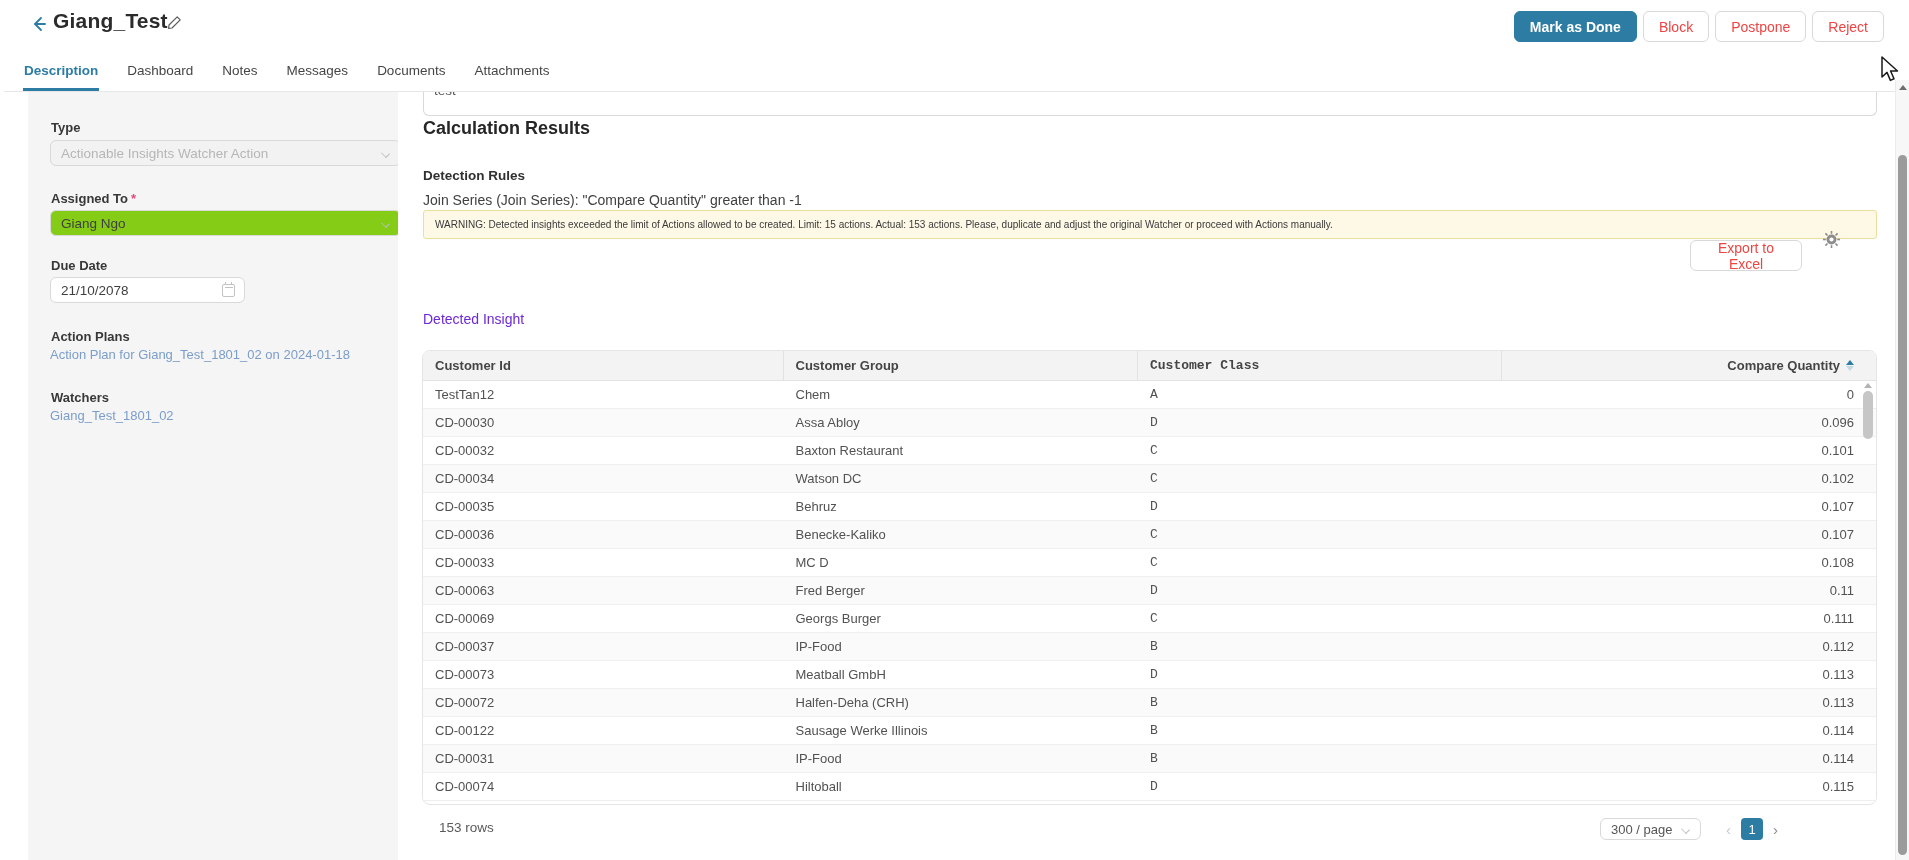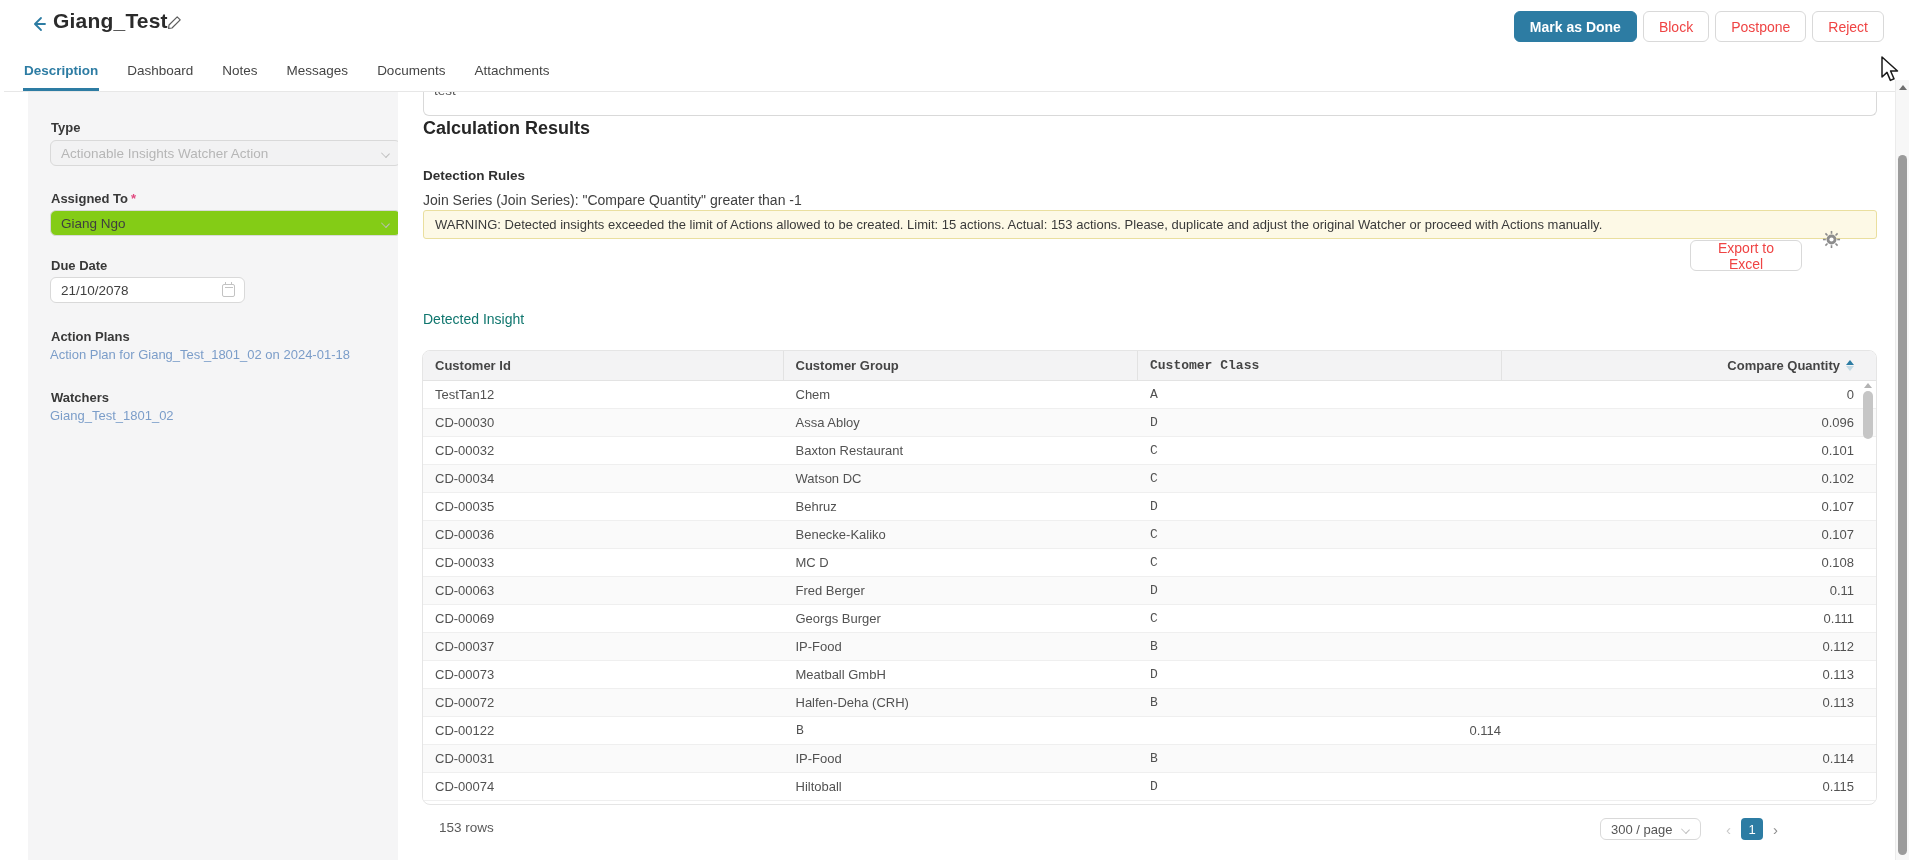--- a/index.html
+++ b/index.html
@@ -31,22 +31,22 @@
   .cal-ic::before { content:""; position:absolute; left:1.5px; right:1.5px; top:2.2px; border-top:1.4px solid #c3c3c3; }
   .cal-ic::after { content:""; position:absolute; top:-3.5px; left:1.8px; width:2px; height:3px; border-left:1.4px solid #c3c3c3; border-right:1.4px solid #c3c3c3; width:5.4px; border-bottom:none; border-top:none; }
   .side-link { position:absolute; left:22px; font-size:13px; color:#7b9dc9; cursor:pointer; }
 
   
   .main { position:absolute; left:398px; top:80px; width:1497px; height:780px; background:#fff; }
   .desc-box { position:absolute; left:25px; top:-1px; width:1454px; height:37px; border:1px solid #d9d9d9; border-top:none; border-radius:0 0 6px 6px; font-size:13.5px; color:#555; padding:4px 10px; background:#fff; cursor:text; }
   .calc-title { position:absolute; left:25px; top:38px; font-size:18px; font-weight:bold; color:#262626; }
   .det-rules-lbl { position:absolute; left:25px; top:88px; font-size:13.5px; font-weight:bold; color:#303030; }
   .rule-text { position:absolute; left:25px; top:112px; font-size:14px; color:#404040; }
-  .warning { position:absolute; left:25px; top:130px; width:1454px; height:29px; background:#fdf9e6; border:1px solid #eadf9f; border-radius:3px; display:flex; align-items:center; padding:0 11px; font-size:13px; color:#3a3a3a; }
-  .det-insight-lbl { position:absolute; left:25px; top:231px; font-size:14px; color:#0f766e; }
+  .warning { position:absolute; left:25px; top:130px; width:1454px; height:29px; background:#fdf9e6; border:1px solid #eadf9f; border-radius:3px; display:flex; align-items:center; padding:0 11px; font-size:10px; color:#3a3a3a; }
+  .det-insight-lbl { position:absolute; left:25px; top:231px; font-size:14px; color:#6d28d9; }
   .export-btn { position:absolute; left:1292px; top:160px; width:112px; height:31px; }
   .gear-btn { position:absolute; left:1424px; top:150px; width:20px; height:20px; color:#8c8c8c; cursor:pointer; }
 
   
   .grid { position:absolute; left:24px; top:270px; width:1455px; height:455px; border:1px solid #e5e5e5; border-radius:8px; overflow:hidden; background:#fff; }
   .grid-head { display:flex; height:30px; background:#f3f3f4; border-bottom:1px solid #e3e3e3; }
   .hcell { font-size:13px; font-weight:bold; color:#454545; display:flex; align-items:center; padding:0 12px; border-right:1px solid #e2e2e2; cursor:pointer; }
   .hcell:last-child { border-right:none; justify-content:flex-end; padding-right:22px; }
   .c1 { width:361px; } .c2 { width:355px; } .c3 { width:364px;font-family:Liberation Mono, monospace; } .c4 { width:375px; }
   .sorter { display:inline-flex; flex-direction:column; margin-left:6px; gap:1px; }
@@ -244,20 +244,21 @@
           <div class="tcell c4 num">0.113</div>
         </div>
         <div class="trow alt">
           <div class="tcell c1">CD-00072</div>
           <div class="tcell c2">Halfen-Deha (CRH)</div>
           <div class="tcell c3">B</div>
           <div class="tcell c4 num">0.113</div>
         </div>
         <div class="trow">
           <div class="tcell c1">CD-00122</div>
+          <div class="tcell c2">Sausage Werke Illinois</div>
           <div class="tcell c3">B</div>
           <div class="tcell c4 num">0.114</div>
         </div>
         <div class="trow alt">
           <div class="tcell c1">CD-00031</div>
           <div class="tcell c2">IP-Food</div>
           <div class="tcell c3">B</div>
           <div class="tcell c4 num">0.114</div>
         </div>
         <div class="trow">

